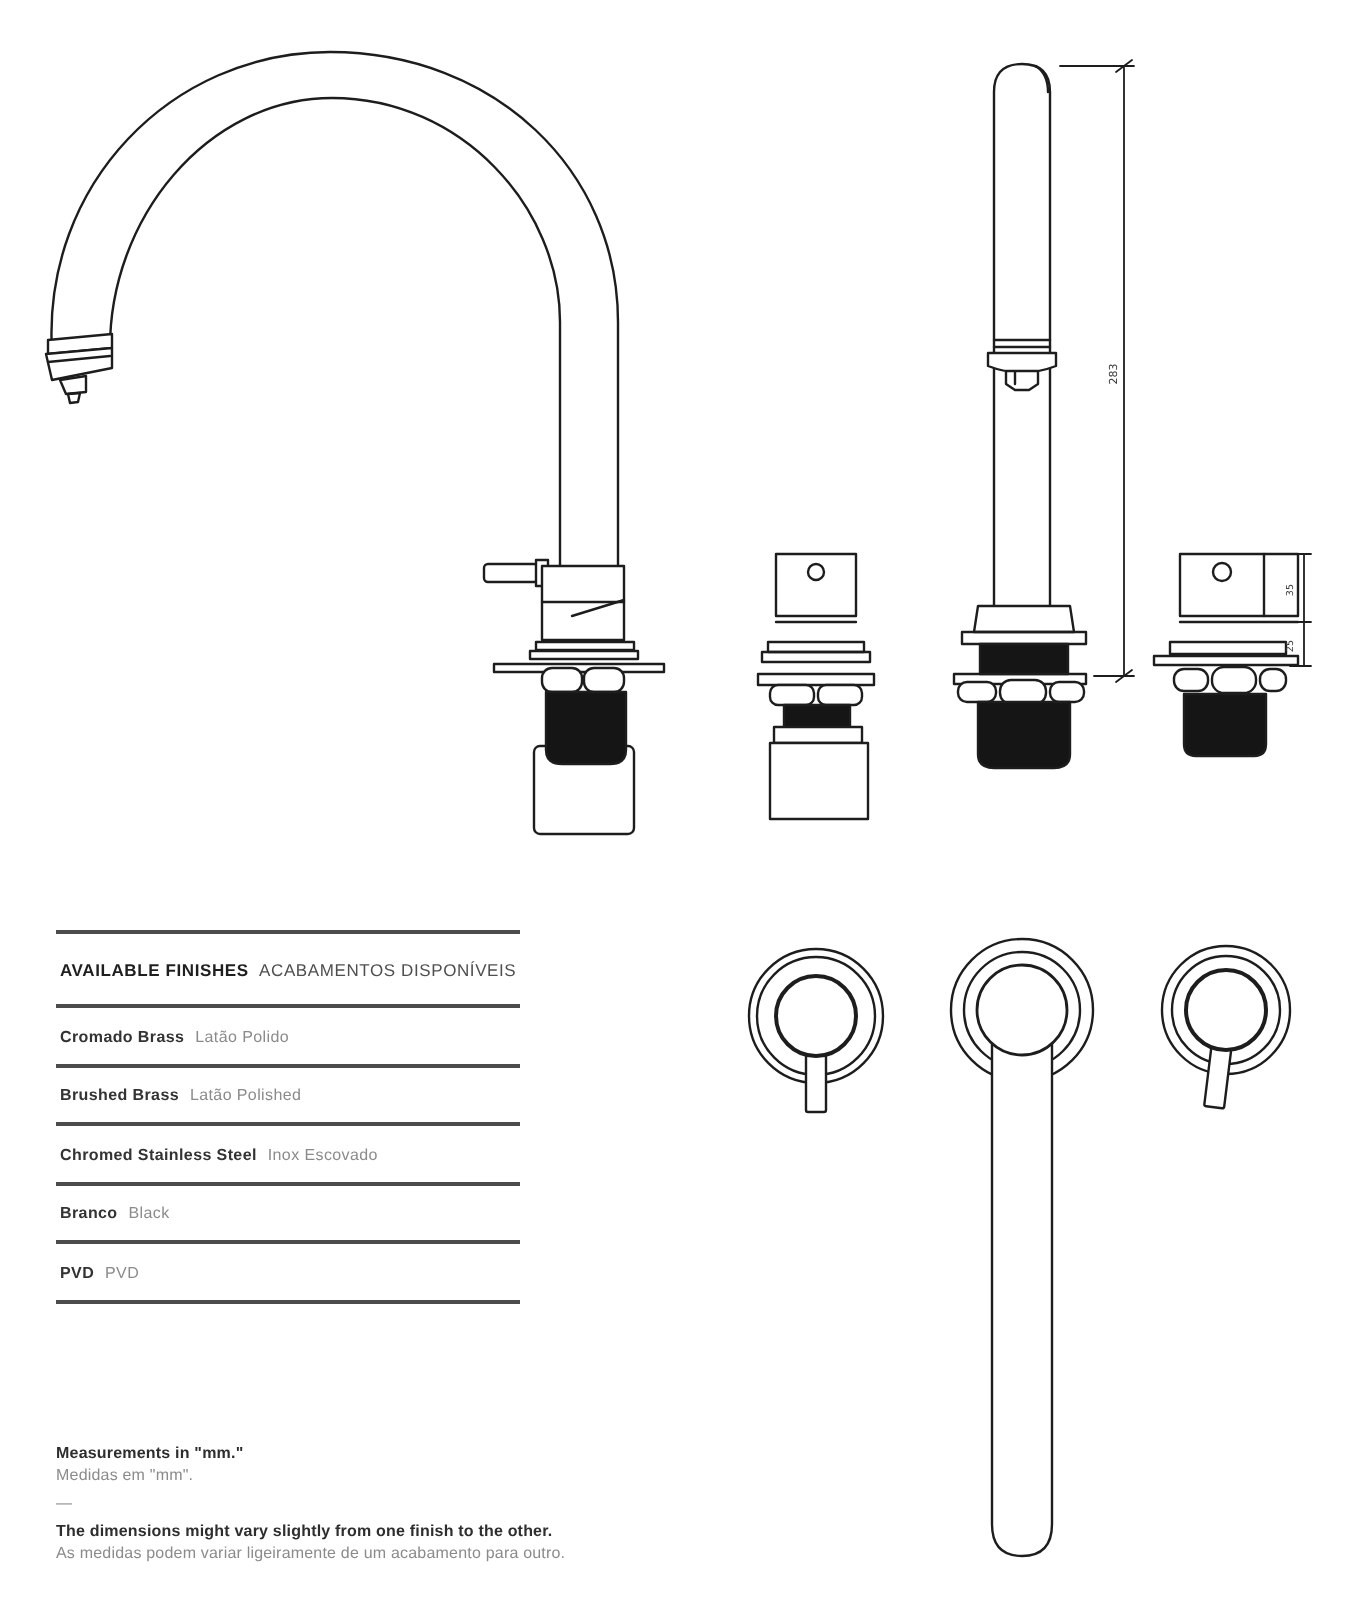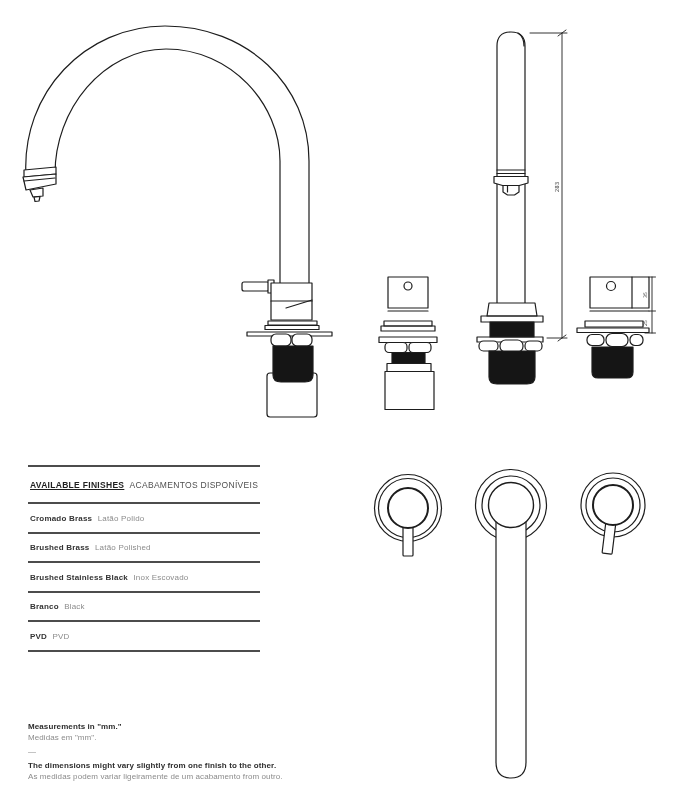--- a/index.html
+++ b/index.html
@@ -4,21 +4,21 @@
 <style>
   html,body{margin:0;padding:0;background:#fff;}
   .page{position:relative;width:686px;height:800px;background:#ffffff;
         font-family:"Liberation Sans","DejaVu Sans",sans-serif;overflow:hidden;}
   svg.drawings{position:absolute;left:0;top:0;}
   
   .fin-table{position:absolute;left:28px;top:465px;width:232px;}
   .fin-header{border-top:2px solid #4c4c4c;border-bottom:2px solid #4c4c4c;
               padding:13px 2px 12px;font-size:8.5px;letter-spacing:.3px;color:#4f4f4f;
               white-space:nowrap;}
-  .fin-header b{color:#1f1f1f;margin-right:3px;text-decoration:underline;}
+  .fin-header b{color:#1f1f1f;margin-right:3px;}
   .fin-row{border-bottom:2px solid #4c4c4c;padding:9.5px 2px 9px;font-size:8px;
            color:#8b8b8b;letter-spacing:.2px;white-space:nowrap;}
   .fin-row b{color:#333333;margin-right:3px;}
   
   .notes{position:absolute;left:28px;top:721px;width:330px;font-size:8px;
          line-height:11px;letter-spacing:.1px;}
   .notes .en{font-weight:bold;color:#2e2e2e;}
   .notes .pt{color:#8b8b8b;}
   .notes .dash{color:#8b8b8b;margin:5px 0 4px 0;line-height:8px;}
 </style>
@@ -148,34 +148,34 @@
     </div>
     <div class="fin-row">
       <b>Cromado Brass</b>
       <span>Latão Polido</span>
     </div>
     <div class="fin-row">
       <b>Brushed Brass</b>
       <span>Latão Polished</span>
     </div>
     <div class="fin-row">
-      <b>Brushed Stainless Black</b>
+      <b>Chromed Stainless Steel</b>
       <span>Inox Escovado</span>
     </div>
     <div class="fin-row">
       <b>Branco</b>
       <span>Black</span>
     </div>
     <div class="fin-row">
       <b>PVD</b>
       <span>PVD</span>
     </div>
   </div>
 
   <div class="notes">
     <div class="en">Measurements in "mm."</div>
     <div class="pt">Medidas em "mm".</div>
     <div class="dash">—</div>
     <div class="en">The dimensions might vary slightly from one finish to the other.</div>
-    <div class="pt">As medidas podem variar ligeiramente de um acabamento from outro.</div>
+    <div class="pt">As medidas podem variar ligeiramente de um acabamento para outro.</div>
   </div>
 
 </div>
 
 </body></html>

